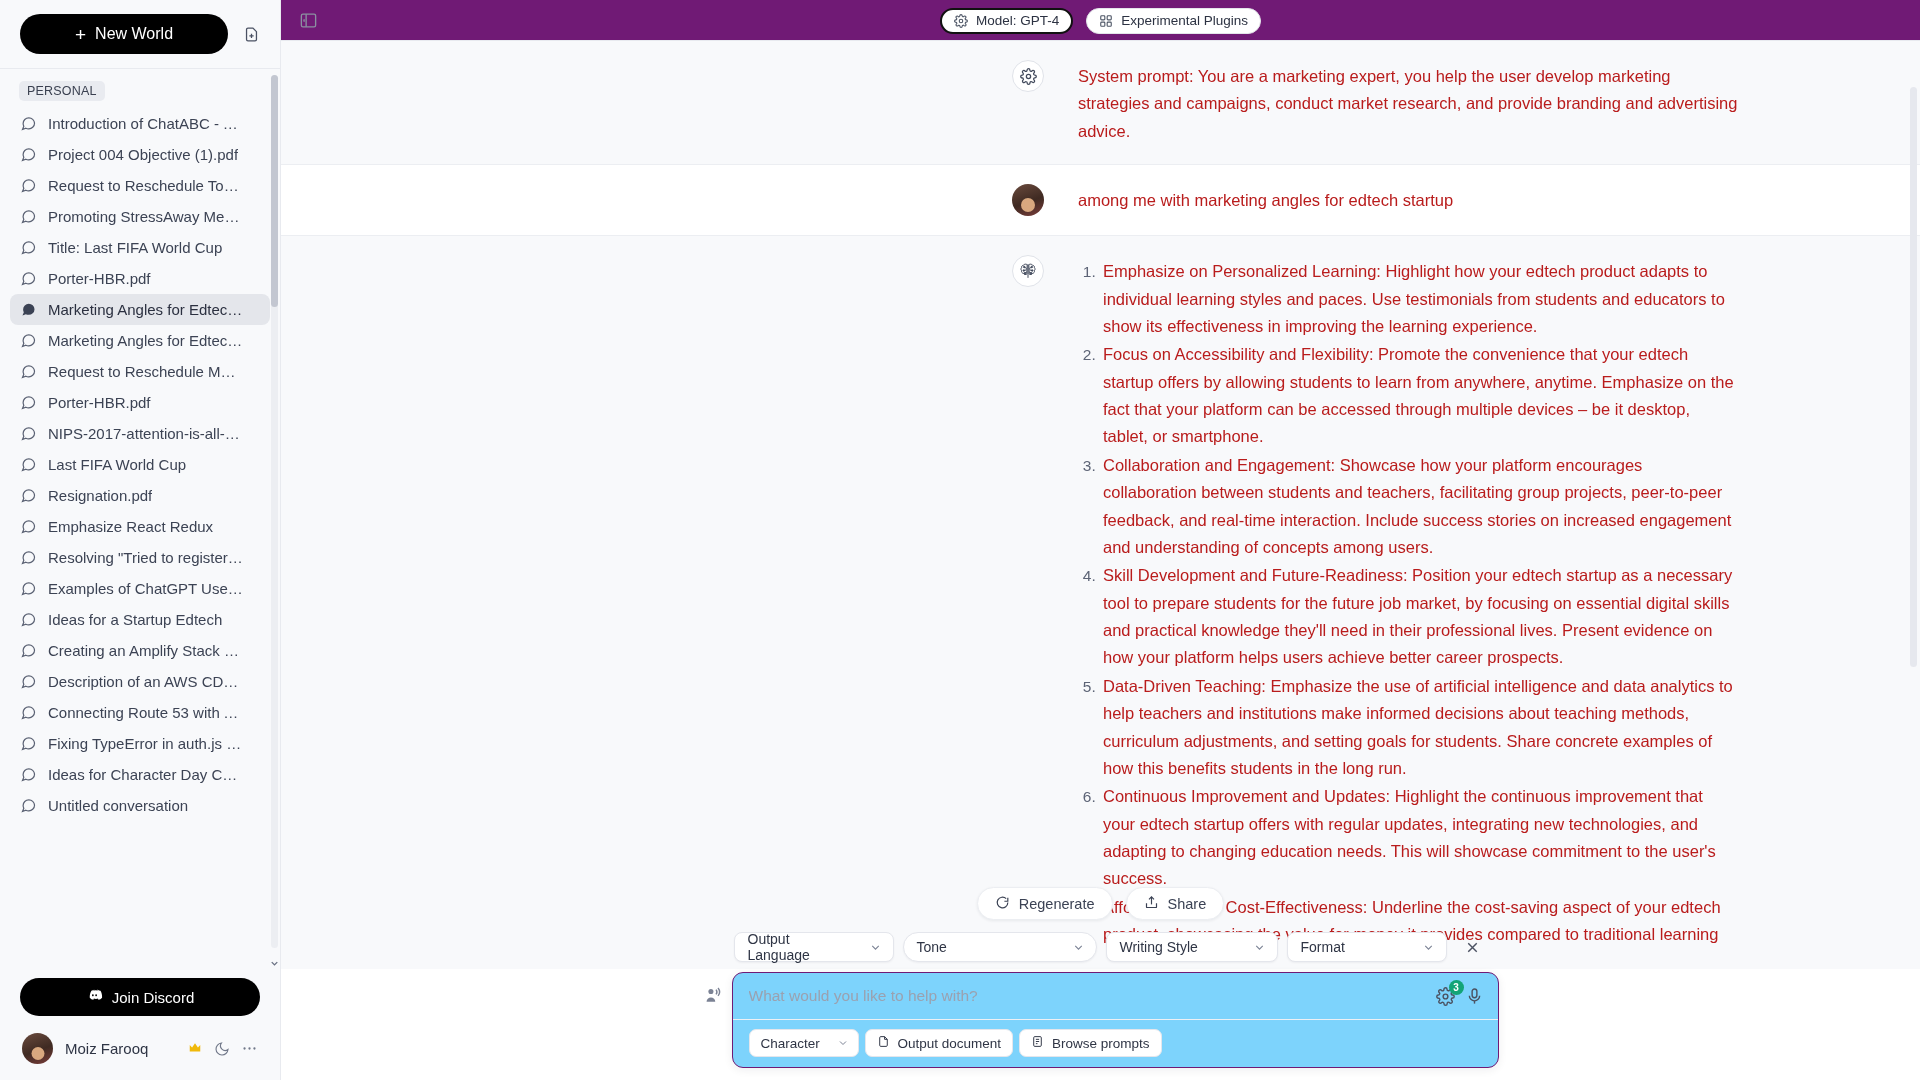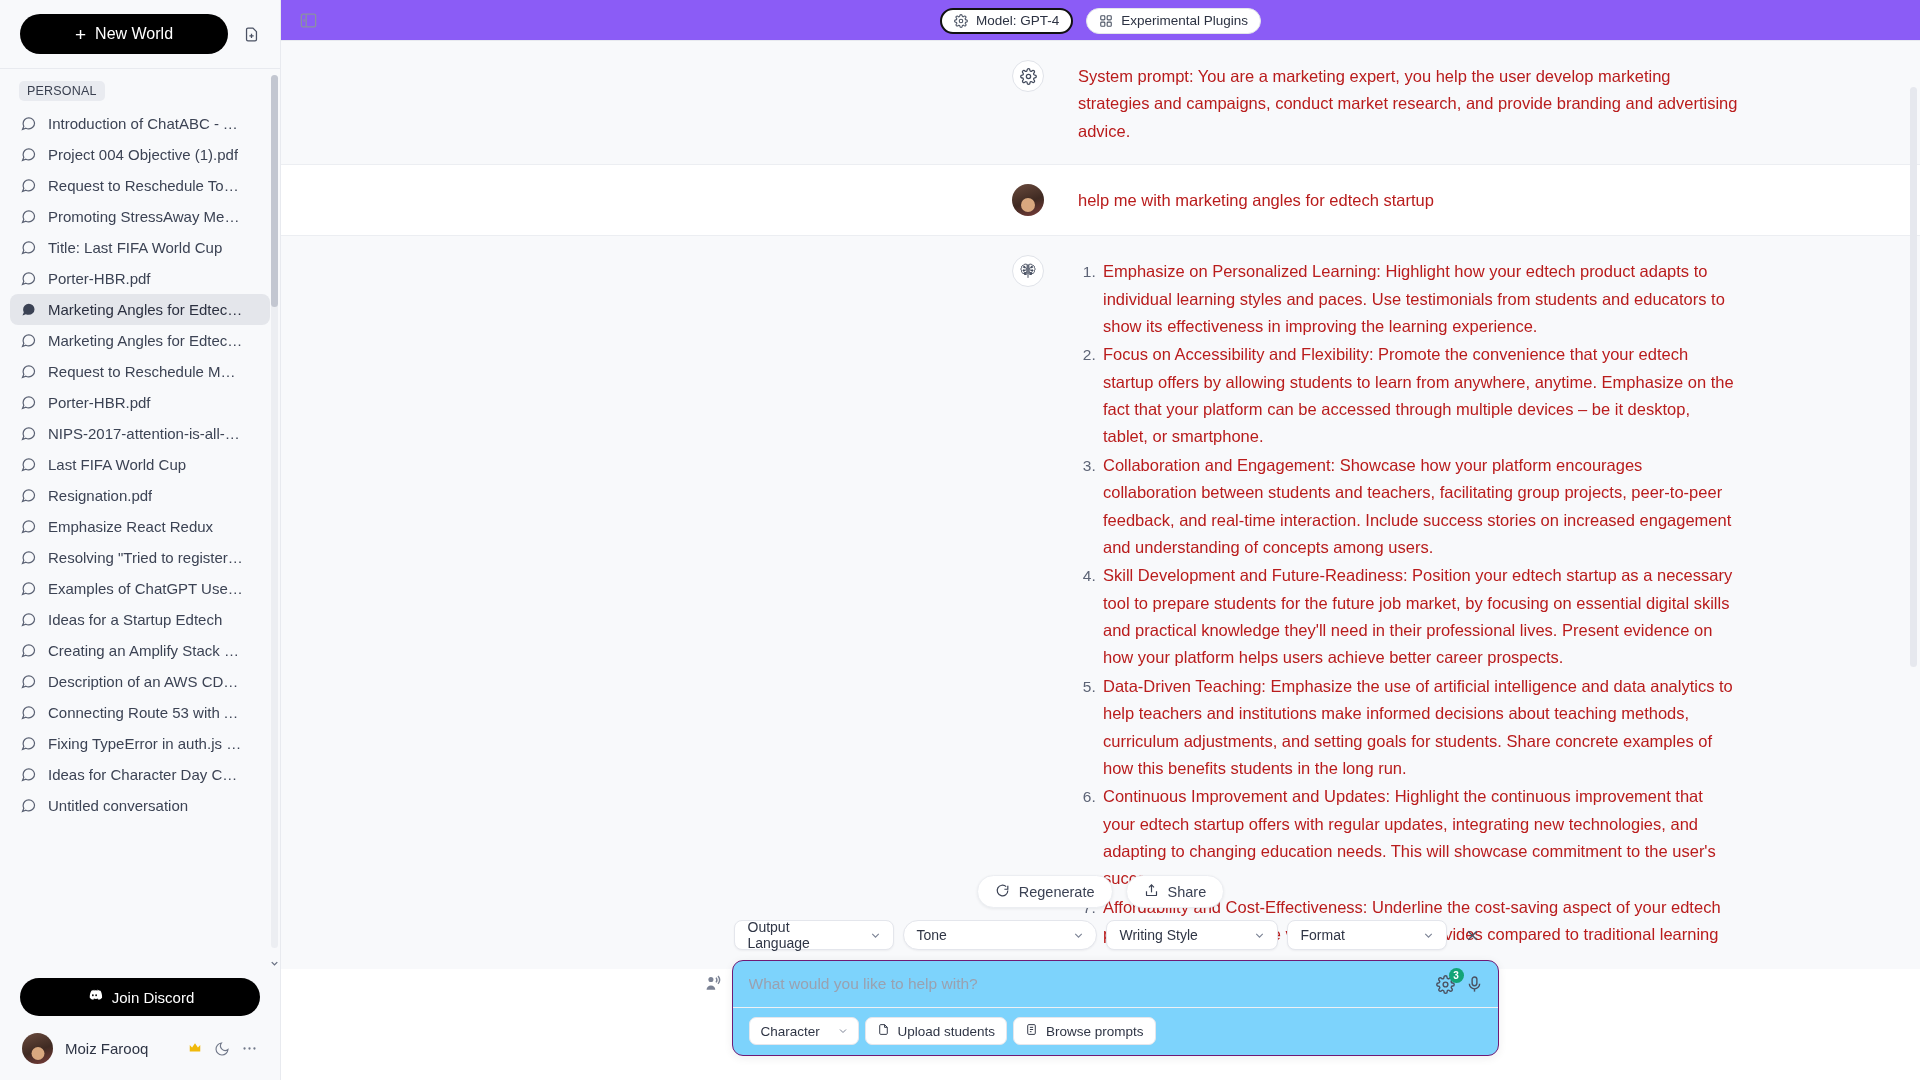--- a/index.html
+++ b/index.html
@@ -89,21 +89,21 @@
   .user-icons { display: flex; align-items: center; gap: 11px; }
   .crown { font-size: 15px; line-height: 1; }
   .moon-ic, .dots-ic { color: #717889; display: flex; align-items: center; }
 
   
   .main { flex: 1 1 auto; height: 1080px; display: flex; flex-direction: column;
           position: relative; background: #fff; min-width: 0; }
   .topbar {
     height: 41px; flex: 0 0 41px; border-bottom: 1px solid #e8eaef;
     display: flex; align-items: center; padding: 0 16px; position: relative;
-    background: #8b5cf6;
+    background: #701a75;
   }
   .collapse-btn {
     width: 22px; height: 24px; border: none; background: none; cursor: pointer;
     color: #8b91a1; display: flex; align-items: center; justify-content: center;
   }
   .topbar-center {
     position: absolute; left: 0; right: 0; top: 0; height: 41px;
     display: flex; align-items: center; justify-content: center; gap: 13px;
     pointer-events: none;
   }
@@ -140,21 +140,21 @@
     transform: translateX(-50%);
   }
   .msg-body { flex: 0 0 660px; font-size: 16.5px; line-height: 1.66; color: #b91c1c; padding-top: 3px; }
   .msg-body p { margin: 0; }
   .msg-body ol { margin: 0; padding-left: 22px; }
   .msg-body ol li { margin-bottom: 1px; padding-left: 3px; }
   .msg-body ol li::marker { color: #5d6476; font-size: 15.5px; }
 
   
   .bottom-float {
-    position: absolute; left: 0; right: 0; bottom: 12px;
+    position: absolute; left: 0; right: 0; bottom: 0;
     display: flex; flex-direction: column; align-items: center;
     pointer-events: none; padding-bottom: 12px;
   }
   .action-row { display: flex; gap: 13px; margin-bottom: 12px; pointer-events: auto; }
   .action-btn {
     display: inline-flex; align-items: center; gap: 9px; height: 33px;
     padding: 0 17px; border-radius: 17px; background: #fff;
     border: 1px solid #eceef2; font-size: 14.5px; color: #3b4254; cursor: pointer;
     font-family: "Liberation Sans", sans-serif;
     box-shadow: 0 1px 3px rgba(20,25,40,.07);
@@ -473,21 +473,21 @@
           </div>
         </div>
       </div>
 
       <div class="msg user">
         <div class="msg-inner">
           <div class="msg-avatar">
             <div class="avatar-photo"></div>
           </div>
           <div class="msg-body">
-            <p>help me with marketing angles for edtech startup</p>
+            <p>among me with marketing angles for edtech startup</p>
           </div>
         </div>
       </div>
 
       <div class="msg assistant">
         <div class="msg-inner">
           <div class="msg-avatar">
             <div class="circ-ico">
               <svg width="20" height="20" viewBox="0 0 24 24" fill="none" stroke="currentColor" stroke-width="1.2">
                 <path d="M11 4.5C9.8 3.4 7.6 3.6 6.6 5 5 5.2 4 6.6 4.3 8c-1 1-1 2.6 0 3.6-.4 1.5.6 3 2.1 3.2.8 1.5 3 1.9 4.3.8z"></path>
@@ -624,21 +624,21 @@
                   </svg>
               </span>
             </div>
             <button class="mini-btn">
               <span>
                 <svg width="13" height="13" viewBox="0 0 24 24" fill="none" stroke="currentColor" stroke-width="1.8">
                   <path d="M14 3H7a2 2 0 0 0-2 2v14a2 2 0 0 0 2 2h10a2 2 0 0 0 2-2V8z"></path>
                     <path d="M14 3v5h5"></path>
                 </svg>
               </span>
-              <span>Upload students</span>
+              <span>Output document</span>
             </button>
             <button class="mini-btn">
               <span>
                 <svg width="13" height="13" viewBox="0 0 24 24" fill="none" stroke="currentColor" stroke-width="1.8">
                   <rect x="5" y="3" width="14" height="18" rx="2"></rect>
                     <path d="M9 8h6M9 12h6M9 16h3"></path>
                 </svg>
               </span>
               <span>Browse prompts</span>
             </button>

